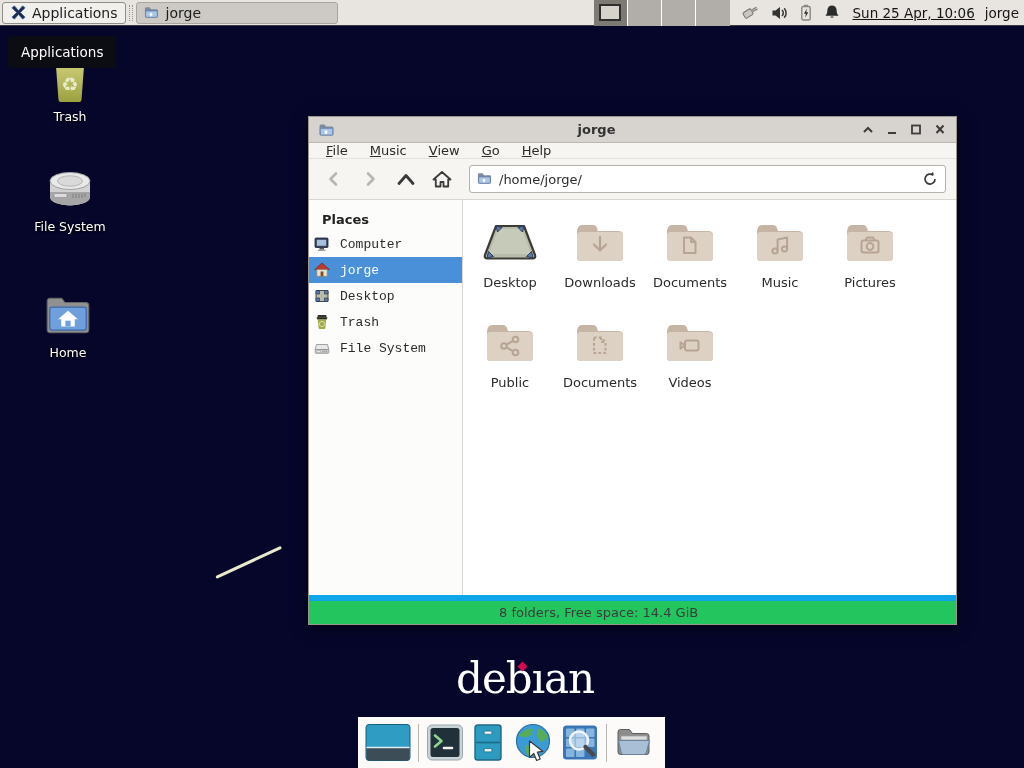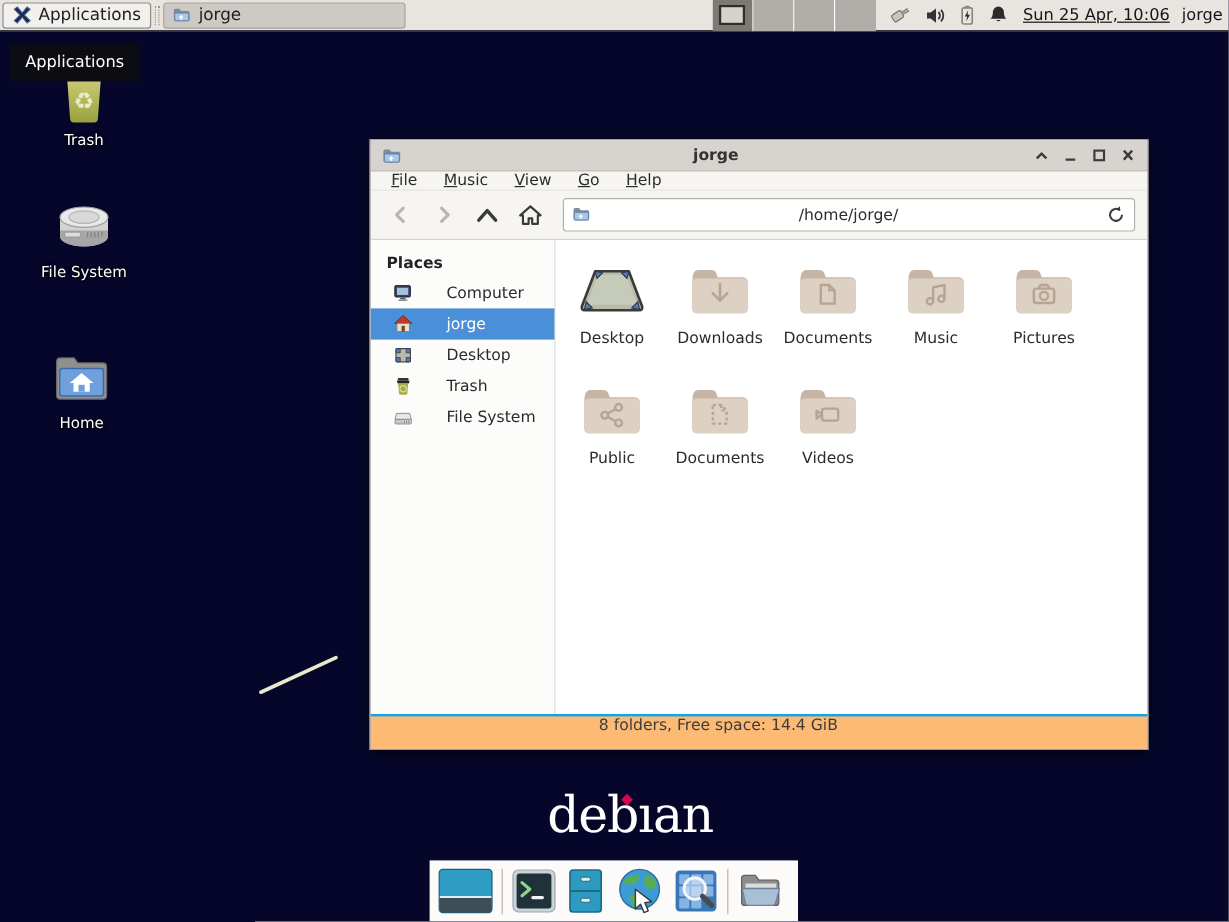--- a/index.html
+++ b/index.html
@@ -64,41 +64,41 @@
   .menu-item::first-letter { text-decoration:underline; }
 
   .toolbar { height:41px; background:#f6f5f2; border-bottom:1px solid #d9d6d0;
              display:flex; align-items:center; padding:0 8px; gap:2px; flex:none; }
   .tbtn { width:34px; height:30px; display:flex; align-items:center; justify-content:center;
           background:none; border:none; border-radius:3px; cursor:default; }
   .pathwrap { flex:1; position:relative; margin-left:8px; margin-right:2px; }
   .pathwrap .pf-icon { position:absolute; left:7px; top:6px; width:16px; height:15px; }
   #path-input { width:100%; height:28px; border:1px solid #b5b1ab; border-radius:3px;
                 background:#fff; padding:0 30px 0 29px; font-size:13px; color:#2b2b2b;
-                font-family:inherit;text-align:center; }
+                font-family:inherit; }
   .reload-btn { position:absolute; right:4px; top:3px; width:24px; height:22px; background:none;
                 border:none; display:flex; align-items:center; justify-content:center; cursor:default; }
 
   .main { flex:1; display:flex; min-height:0; }
   .sidebar { width:154px; background:#fcfcfb; border-right:1px solid #d9d6d0; padding-top:8px; }
   .sb-header { padding:4px 0 4px 13px; font-weight:bold; font-size:13px; color:#222; }
-  .sb-row { height:26px; display:flex; align-items:center; padding-left:19px; gap:28px; cursor:default; }
+  .sb-row { height:26px; display:flex; align-items:center; padding-left:5px; gap:10px; cursor:default;font-family:Liberation Mono, monospace; }
   .sb-row .sb-label { font-size:13px; color:#2b2b2b; }
   .sb-row.sel { background:#4a90d9; }
   .sb-row.sel .sb-label { color:#fff; }
   .sb-ic { width:16px; height:16px; flex:none; display:flex; }
 
   .files { flex:1; background:#fff; padding:14px 0 0 2px; display:grid;
            grid-template-columns:repeat(5, 90px); grid-auto-rows:100px; align-content:start; }
   .fitem { width:90px; display:flex; flex-direction:column; align-items:center; cursor:default; }
   .fitem .fic { height:58px; display:flex; align-items:center; justify-content:center; }
   .fitem .flabel { margin-top:3px; font-size:13px; color:#2b2b2b; }
 
-  .statusbar { height:29px; background:#fdba74; border-top:2px solid #0ea5e9;
-               display:flex; align-items:flex-start; flex:none; }
+  .statusbar { height:29px; background:#22c55e; border-top:6px solid #0ea5e9;
+               display:flex; align-items:center; flex:none; }
   .statusbar span { margin-left:190px; font-size:13px; color:#3c3c3c; }
 
   
   #debian-logo { position:absolute; left:456px; top:658px; font-family:"DejaVu Serif", serif;
                  font-size:42px; color:#fff; line-height:1; letter-spacing:-1px; }
   #debian-logo .dot { position:absolute; left:63px; top:5px; width:7px; height:7px;
                       background:#d70751; transform:rotate(45deg); }
 
   
   #dock { position:absolute; left:358px; top:717px; width:307px; height:51px; background:#fcfbfa;

